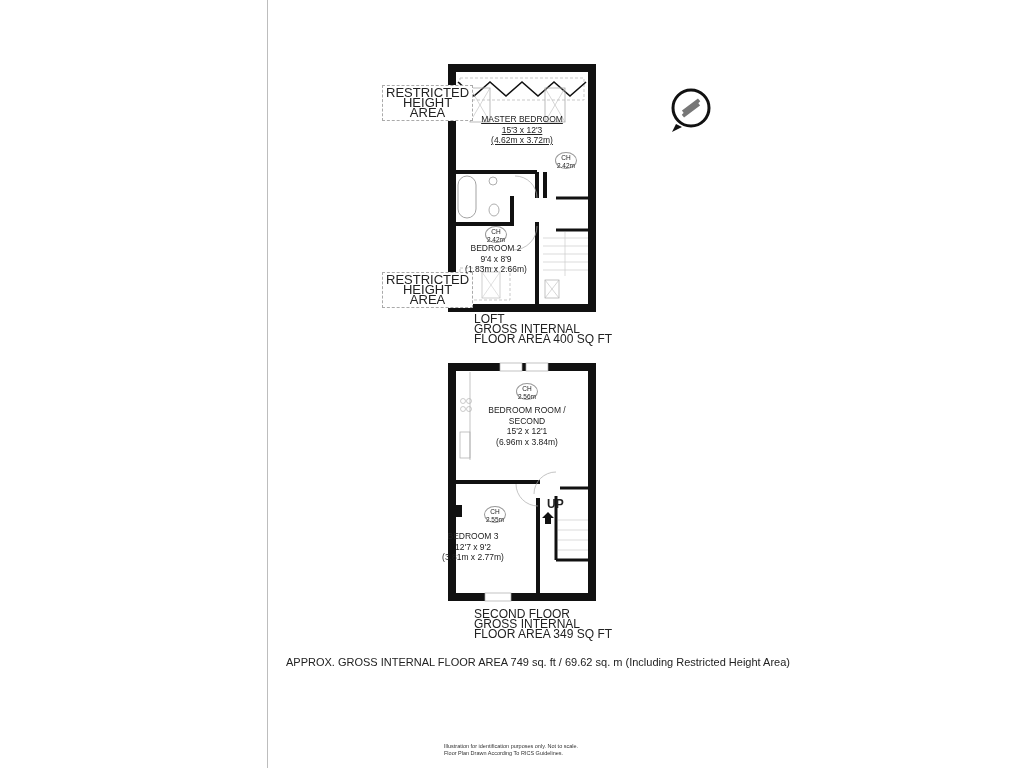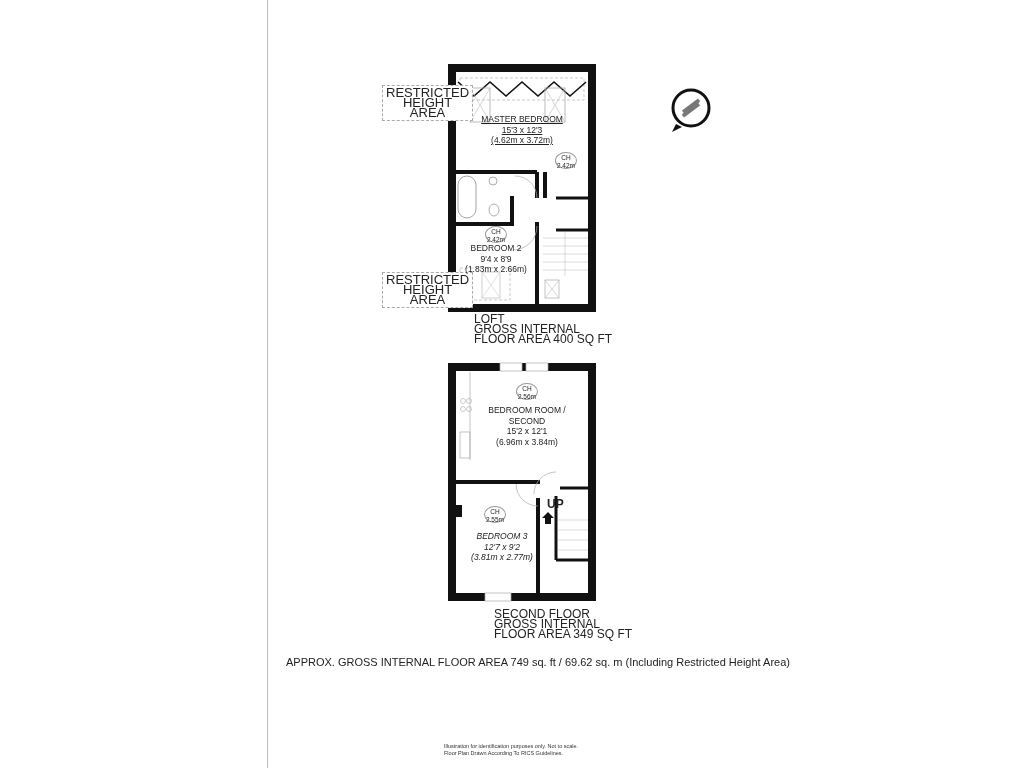--- a/index.html
+++ b/index.html
@@ -163,27 +163,27 @@
   <div>15'2 x 12'1</div>
   <div>(6.96m x 3.84m)</div>
 </div>
 
 <div class="note" style="left:547px; top:499px;font-weight:bold;">UP</div>
 
 <div class="ch" style="left:484px; top:506px;">
   <div>CH</div>
   <div>2.55m</div>
 </div>
-<div class="lbl" style="left:464px; top:531px; width:76px;font-style:italic;">
+<div class="lbl" style="left:435px; top:531px; width:76px;">
   <div>BEDROOM 3</div>
   <div>12'7 x 9'2</div>
   <div>(3.81m x 2.77m)</div>
 </div>
 
-<div class="note" style="left:474px; top:609px;margin-left:20px;">
+<div class="note" style="left:474px; top:609px;">
   <div>SECOND FLOOR</div>
   <div>GROSS INTERNAL</div>
   <div>FLOOR AREA 349 SQ FT</div>
 </div>
 
 <div class="footer-area">APPROX. GROSS INTERNAL FLOOR AREA 749 sq. ft / 69.62 sq. m (Including Restricted Height Area)</div>
 
 <div class="disclaimer">
   <div>Illustration for identification purposes only. Not to scale.</div>
   <div>Floor Plan Drawn According To RICS Guidelines.</div>

